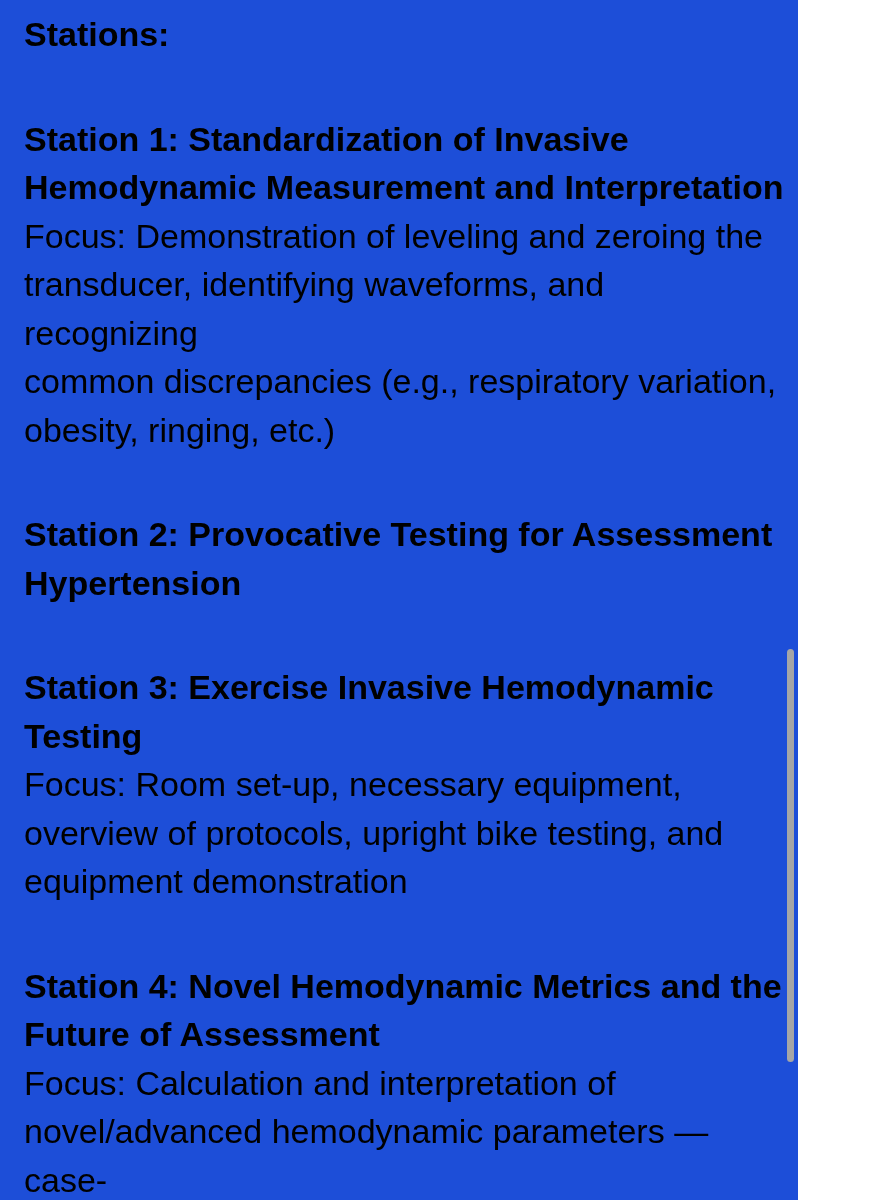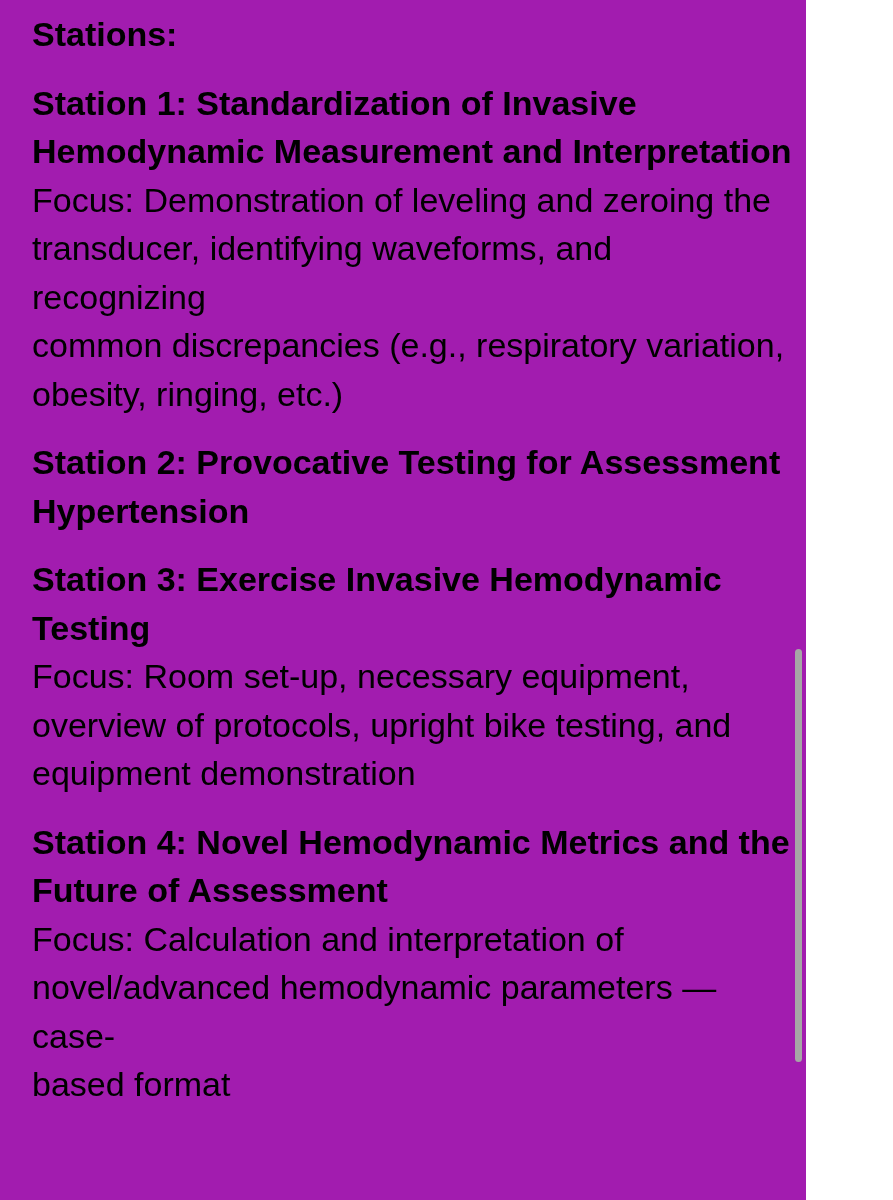--- a/index.html
+++ b/index.html
@@ -3,37 +3,36 @@
 <meta charset="utf-8">
 <style>
   html, body {
     margin: 0;
     padding: 0;
   }
   .page {
     position: relative;
     width: 798px;
     height: 1200px;
-    background: #a21caf;
+    background: #1d4ed8;
     overflow: hidden;
     font-family: "Liberation Sans", "DejaVu Sans", sans-serif;
     font-size: 34px;
     line-height: 48.5px;
     color: #000000;
-    padding-left: 8px;
   }
   .content {
     padding: 10px 14px 0 24px;
   }
   .title {
     font-weight: 700;
     white-space: pre-line;
   }
   .station {
-    margin-top: 20px;
+    margin-top: 56px;
   }
   .heading {
     font-weight: 700;
     white-space: pre-line;
   }
   .focus {
     font-weight: 400;
     white-space: pre-line;
   }
   .focus-label {

